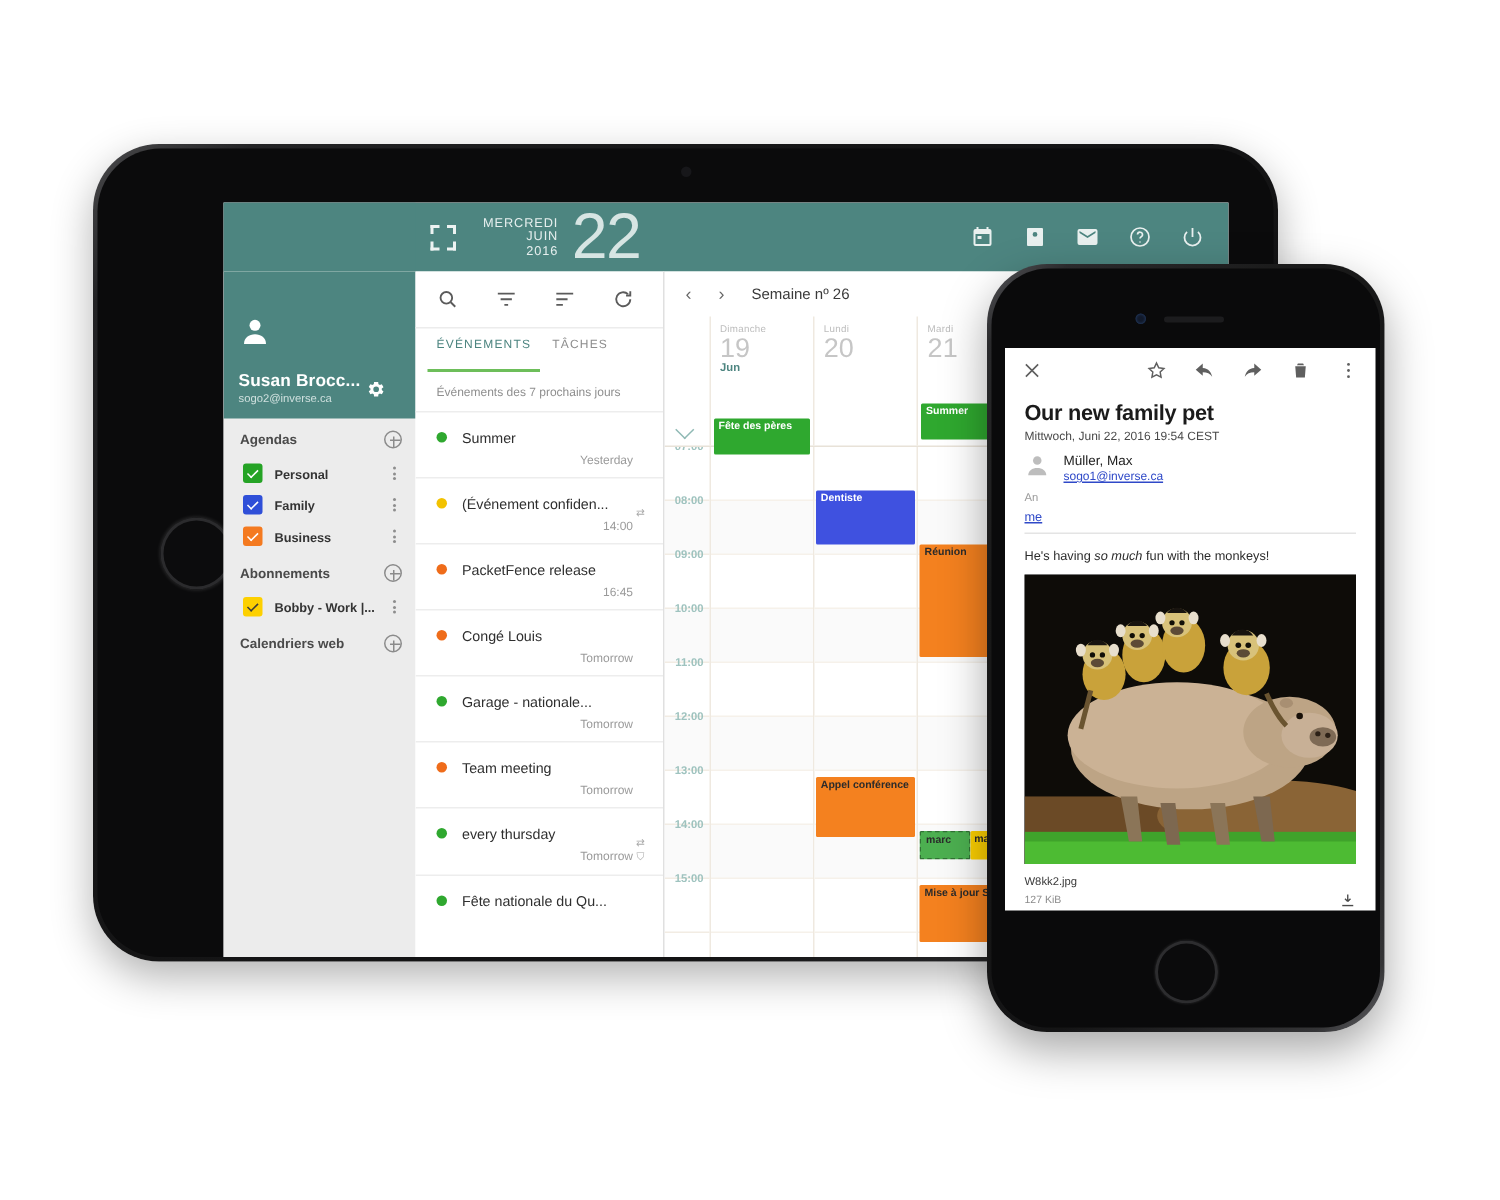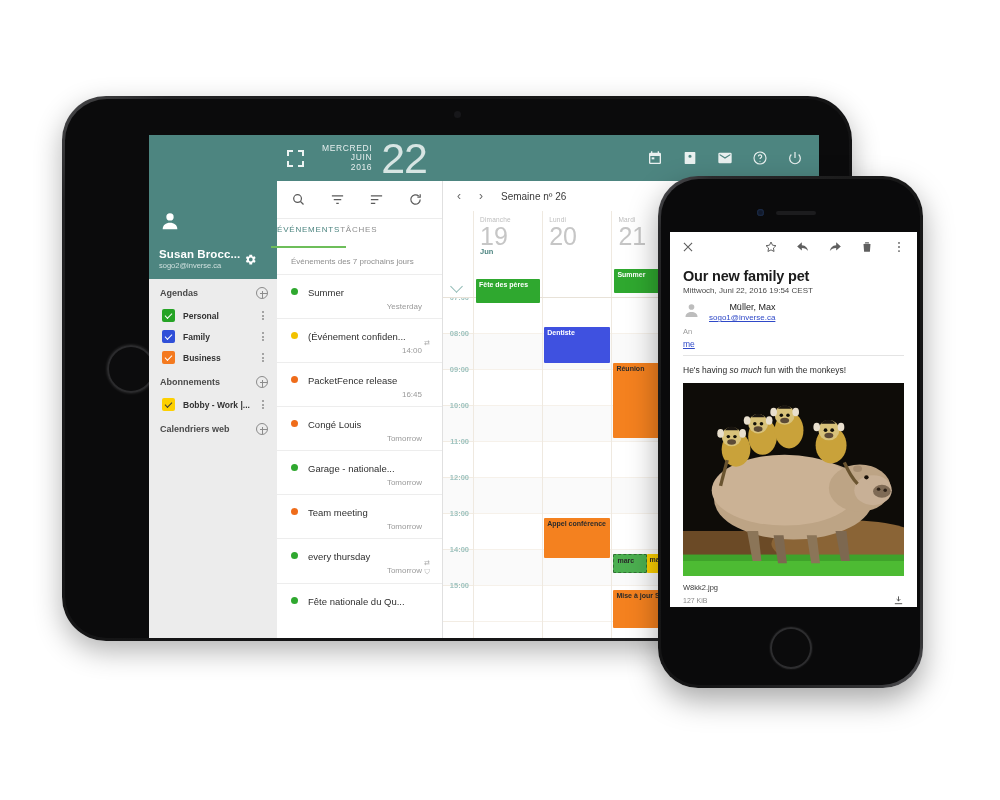--- a/index.html
+++ b/index.html
@@ -79,21 +79,21 @@
   .side-filter { height:30px; background:#bdbdbd; display:flex; align-items:center; padding:0 9px; }
   .side-filter .sf-text { font-size:9px; color:#f0f0f0; margin-left:7px; flex:1;margin-top:24px; }
   .hamb { width:11px; display:flex; flex-direction:column; gap:2px; }
   .hamb i { height:1.6px; background:#efefef; display:block; }
 
   
   .evcol { width:166px; background:#fff; border-right:1px solid #e0e0e0; display:flex; flex-direction:column; position:relative; }
   .ev-tools { height:38px; display:flex; align-items:center; padding:0 14px; gap:24px; border-bottom:1px solid #ececec;}
   .ev-tools .ei { width:15px; height:15px; color:#5b5b5b; }
   .ev-tabs { display:flex; height:29px; align-items:center; }
-  .ev-tab { font-size:8px; letter-spacing:.8px; color:#8d8d8d; padding:0 0 8px 0; margin-left:0;
+  .ev-tab { font-size:8px; letter-spacing:.8px; color:#8d8d8d; padding:0 0 8px 0; margin-left:14px;
      position:relative; height:100%; display:flex; align-items:center;}
   .ev-tab.active { color:#4d8580; }
   .ev-tab.active::after { content:""; position:absolute; left:-6px; right:-6px; bottom:0; height:2.5px; background:#6dbe5a; }
   .ev-sub { font-size:8px; color:#8f8f8f; padding:9px 0 8px 14px; }
   .ev-list { flex:1; overflow:hidden; }
   .ev-item { border-top:1px solid #ededed; padding:7px 10px 7px 0; display:flex; min-height:36px; }
   .ev-dot { width:7px; height:7px; border-radius:50%; margin:6px 10px 0 14px; flex:0 0 auto; }
   .ev-txt { flex:1; min-width:0; }
   .ev-title { font-size:9.5px; color:#2f2f2f; white-space:nowrap; overflow:hidden; }
   .ev-when { font-size:8px; color:#9a9a9a; text-align:right; margin-top:2px; }
@@ -108,21 +108,21 @@
   .cal-arrow { font-size:12px; color:#676767; width:12px; text-align:center; }
   .cal-week { font-size:10px; color:#3a3a3a; margin-left:4px; }
   .cal-top-right { margin-left:auto; display:flex; align-items:center; gap:14px; }
   .cal-ic { width:13px; height:13px; }
   .grid-head { display:flex; border-bottom:1px solid #e8e2d8; }
   .gh-gutter { width:30px; flex:0 0 30px; position:relative; }
   .gh-chev { position:absolute; bottom:6px; left:9px; width:9px; height:9px;
     border-left:1.4px solid #8fb9b4; border-bottom:1.4px solid #8fb9b4; transform:rotate(-45deg); }
   .gh-day { flex:1; border-left:1px solid #efe9e0; padding:5px 5px 0 6px; min-width:0; position:relative; height:86px;}
   .gh-name { font-size:6.5px; color:#bcbcbc; letter-spacing:.2px;}
-  .gh-num { font-size:25px; font-weight:300; color:#c6c6c6; line-height:1.05; }
+  .gh-num { font-size:18px; font-weight:300; color:#c6c6c6; line-height:1.05; }
   .gh-day.today .gh-num { color:#5bb34a; font-weight:600; font-size:24px; }
   .gh-mon { font-size:7.5px; color:#4d8580; font-weight:700; margin-top:-2px;}
   .allday { position:absolute; left:2px; right:2px; }
   .chip { font-size:7px; color:#fff; font-weight:700; padding:2px 3px; line-height:1.15;
      overflow:hidden; border-radius:1px; }
   .grid-body { flex:1; display:flex; position:relative; overflow:hidden; }
   .gb-gutter { width:30px; flex:0 0 30px;font-weight:bold; }
   .hr { height:36px; position:relative; border-bottom:1px solid #f2ece3; }
   .hr.alt { background:#fafafa; }
   .hr .hlabel { font-size:7.5px; color:#9fc3bf; position:absolute; top:-5px; right:4px; }
@@ -146,21 +146,21 @@
     background:#121a2b; box-shadow:inset 0 0 2px #2b4a7a;}
   #ph-spk { position:absolute; left:115px; top:32px; width:40px; height:3.5px; border-radius:2px; background:#1c1c1e; }
   #ph-home { position:absolute; left:50%; bottom:16px; margin-left:-21px; width:42px; height:42px;
     border-radius:50%; background:#0b0b0c; box-shadow:inset 0 0 0 2px #2d2d2f, 0 0 2px rgba(255,255,255,.15);}
   #ph-screen { position:absolute; left:9px; top:53px; width:247px; height:375px; background:#fff; overflow:hidden; }
   .mail-top { height:30px; display:flex; align-items:center; padding:0 11px; }
   .mt-ic { width:14px; height:14px; color:#5f5f5f; }
   .mt-right { margin-left:auto; display:flex; align-items:center; gap:18px; }
   .mail-subject { font-size:14.5px; font-weight:700; color:#1b1b1b; padding:6px 13px 0 13px; letter-spacing:-.2px;}
   .mail-date { font-size:8px; color:#4a4a4a; padding:2px 13px 0 13px; }
-  .mail-from { display:flex; padding:7px 13px 0 13px;text-align:right; }
+  .mail-from { display:flex; padding:7px 13px 0 13px; }
   .mf-av { width:17px; height:17px; }
   .mf-txt { margin-left:9px; }
   .mf-name { font-size:9px; color:#212121; }
   .mf-mail { font-size:8px; color:#2f49c8; text-decoration:underline; margin-top:1px; }
   .mail-to-lbl { font-size:7.5px; color:#9b9b9b; padding:5px 13px 0 13px;}
   .mail-to-val { font-size:8.5px; color:#2f49c8; text-decoration:underline; padding:3px 13px 6px 13px;}
   .mail-div { height:1px; background:#e4e4e4; margin:0 13px; }
   .mail-body { font-size:8.5px; color:#2b2b2b; padding:9px 13px 8px 13px; }
   .mail-body i { font-style:italic; }
   .att-img { margin:0 13px; height:193px; position:relative; overflow:hidden; background:#111; }

